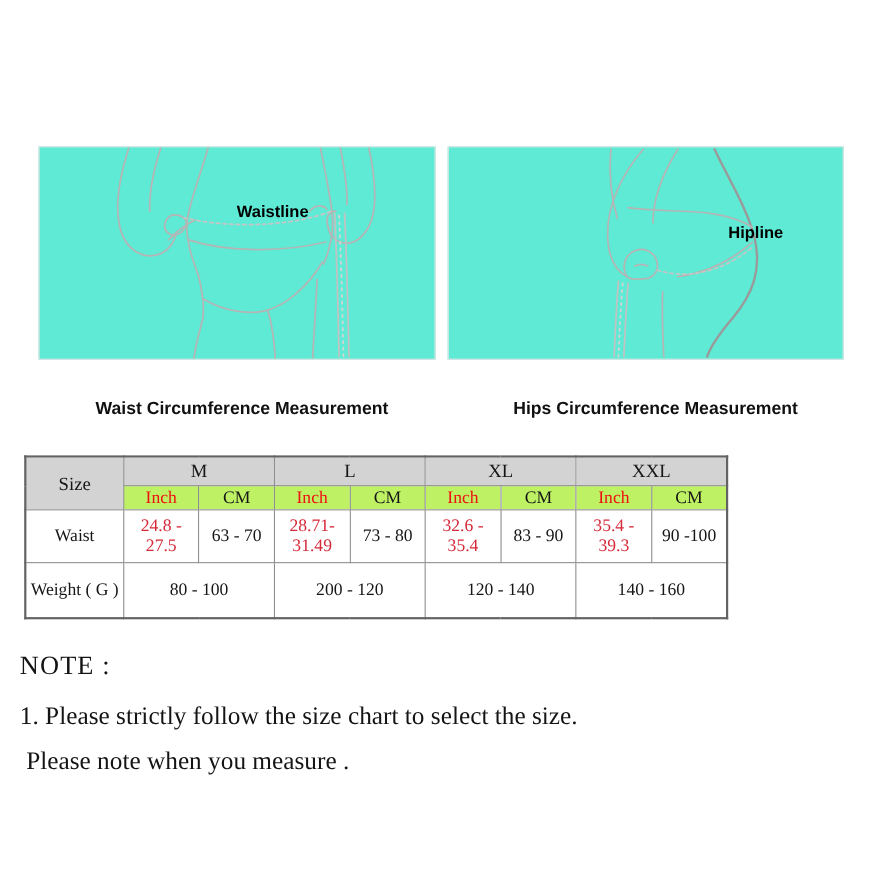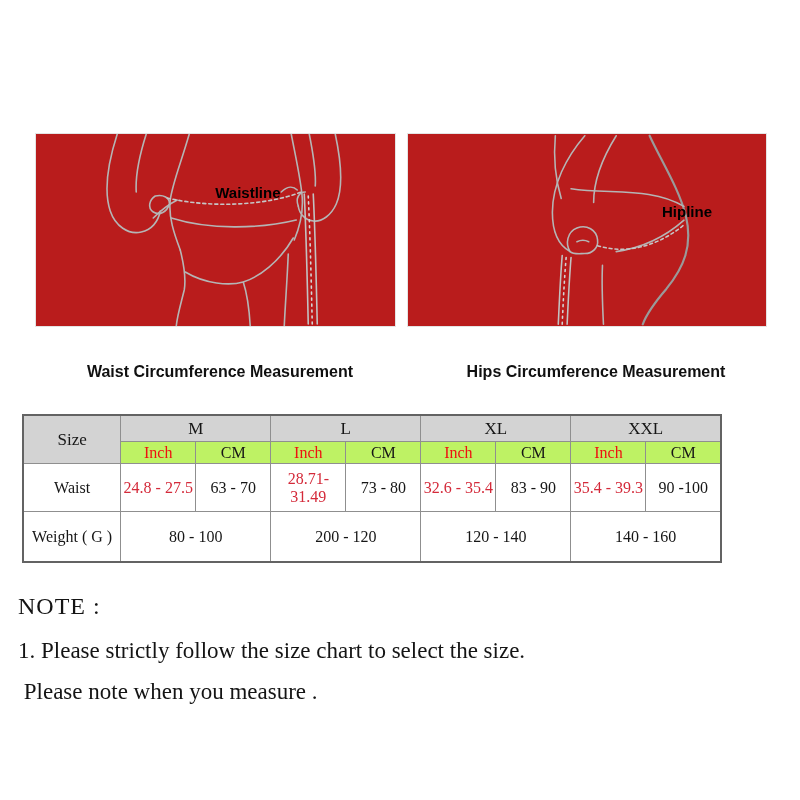--- a/index.html
+++ b/index.html
@@ -7,40 +7,40 @@
     width:800px;height:800px;background:#ffffff;
     font-family:"Liberation Sans",sans-serif;
     overflow:hidden;
   }
   .page{width:800px;height:800px;position:relative;}
 
   
   .figures{display:flex;gap:11px;padding:133px 33px 0 35px;}
   .figure-box{
     position:relative;flex:1;height:192px;
-    border:1px solid #e4e4e4;background:#b91c1c;
+    border:1px solid #e4e4e4;background:#5eead4;
   }
   .figure-box svg{position:absolute;left:0;top:0;width:100%;height:100%;}
   .fig-label{
     position:absolute;font-size:15px;font-weight:700;color:#000;
     white-space:nowrap;
   }
   .fig-label.waist{left:50%;top:26%;}
   .fig-label.hip{left:71%;top:36%;}
 
   
   .captions{display:flex;margin-top:36px;justify-content:center;}
   .caption{font-size:16px;font-weight:700;color:#101010;text-align:center;}
   .caption.left{width:392px;}
   .caption.right{width:360px;}
 
   
   table.size-table{
     border-collapse:collapse;table-layout:fixed;
-    width:700px;margin:33px 22px 0 22px;
+    width:640px;margin:33px 22px 0 22px;
     font-family:"Liberation Serif",serif;color:#161616;
     border:2px solid #636363;
   }
   table.size-table th,table.size-table td{
     border:1px solid #8f8f8f;text-align:center;vertical-align:middle;
     font-weight:400;padding:0 2px;overflow:hidden;
   }
   tr.r-sizes th{height:25px;background:#d3d3d3;font-size:17px;}
   tr.r-units th{height:21px;background:#bef264;font-size:16px;}
   tr.r-waist td{height:47px;font-size:16px;}

